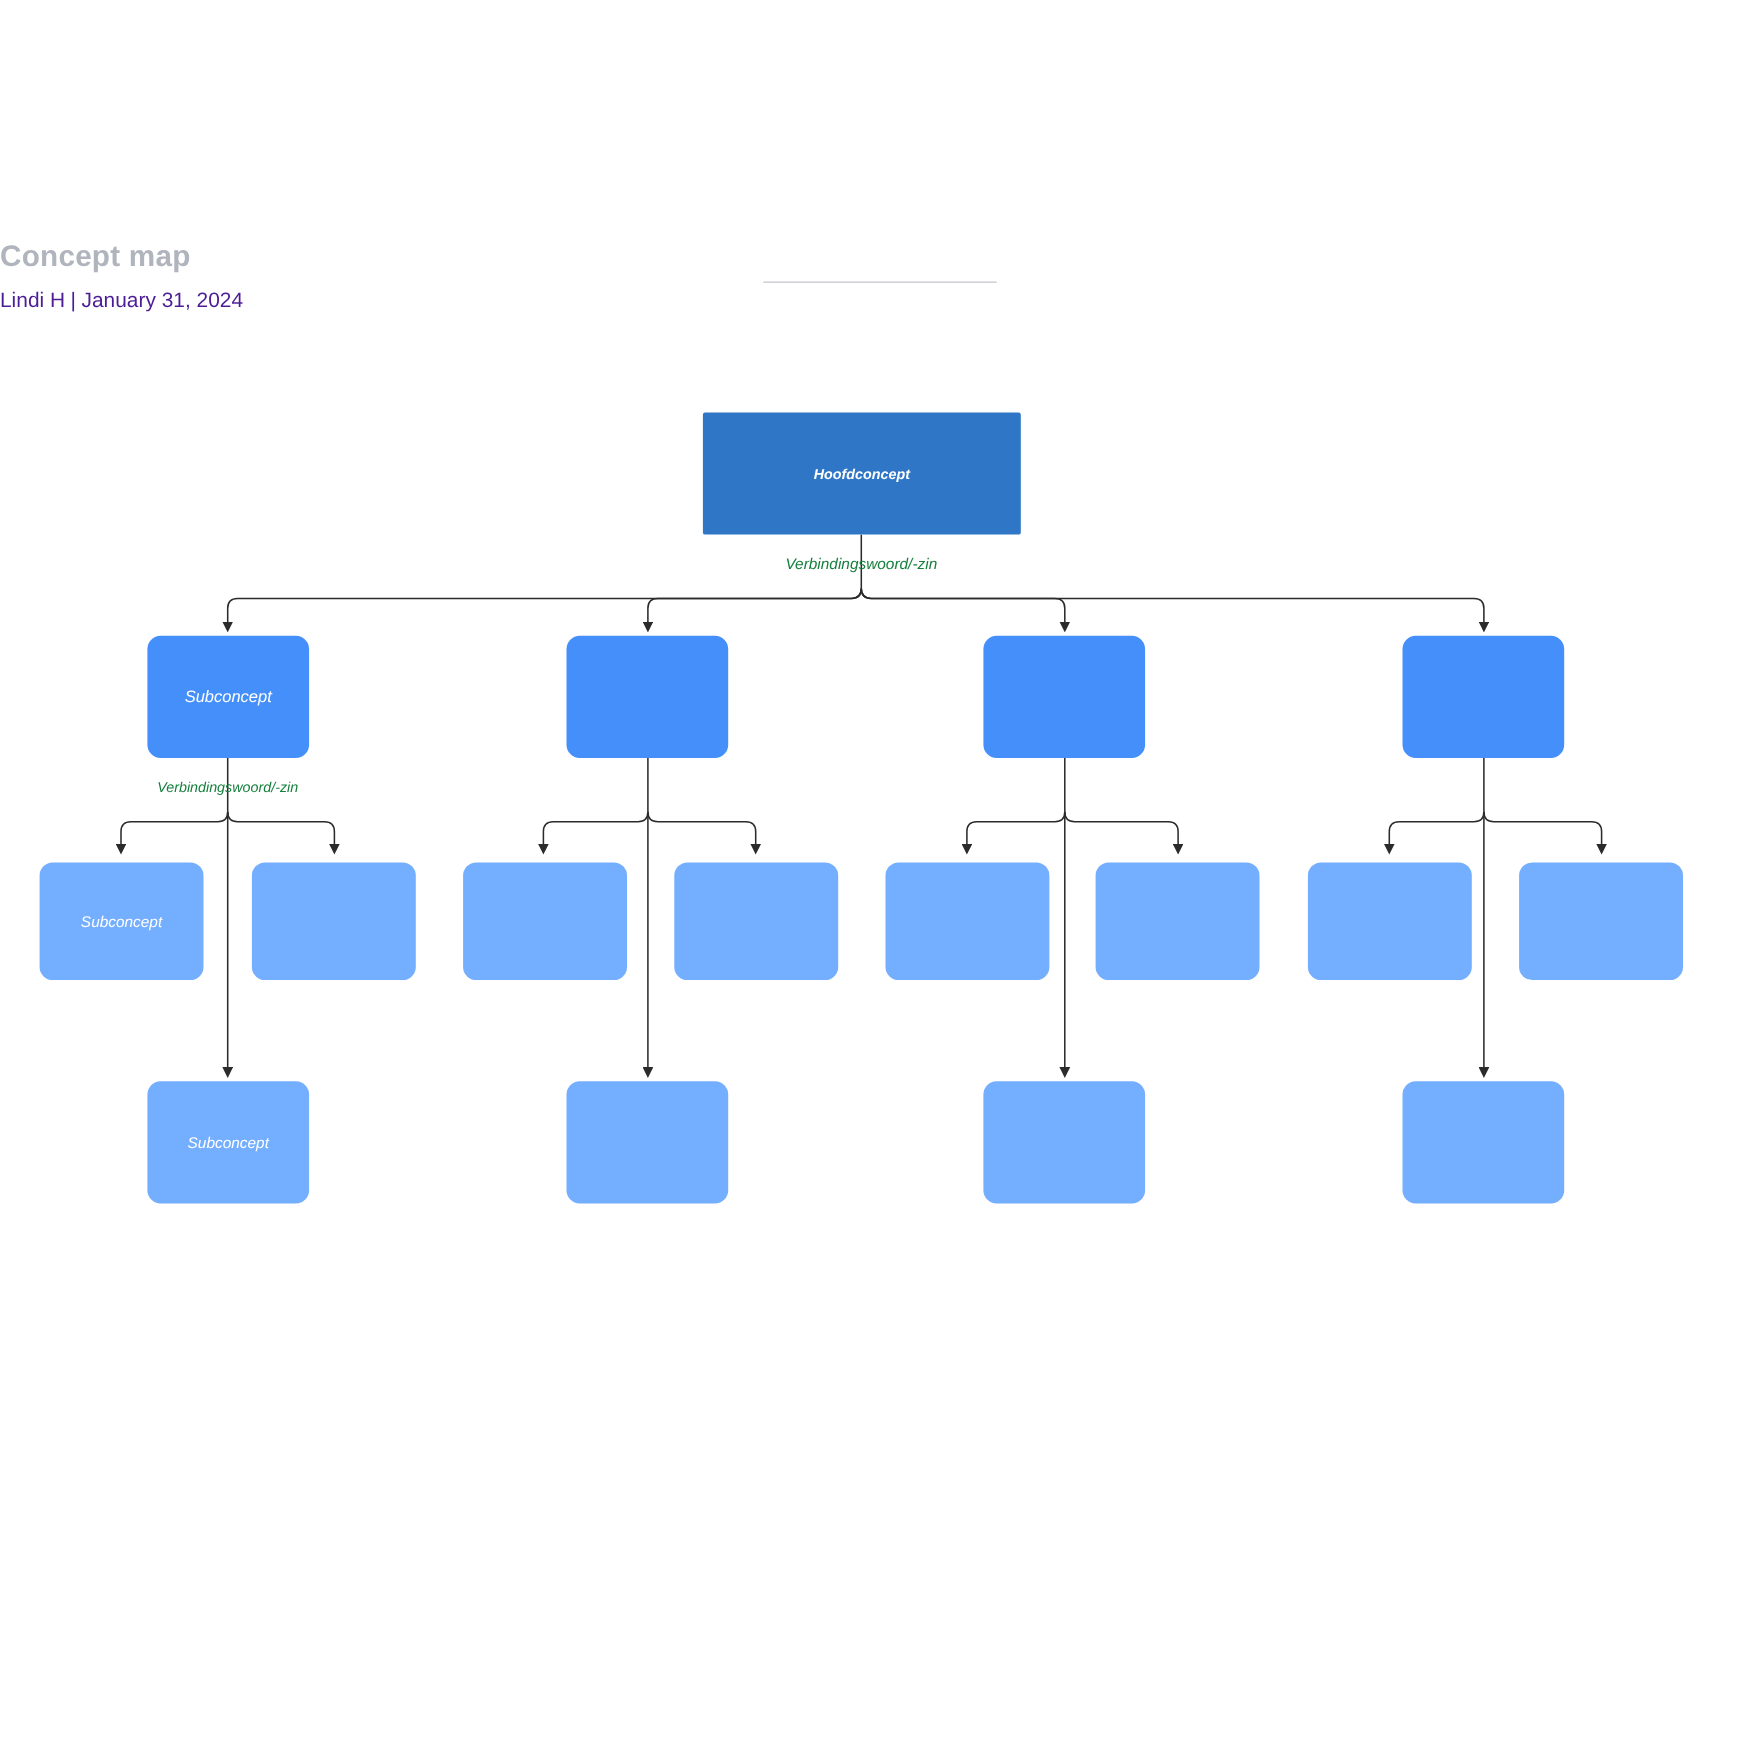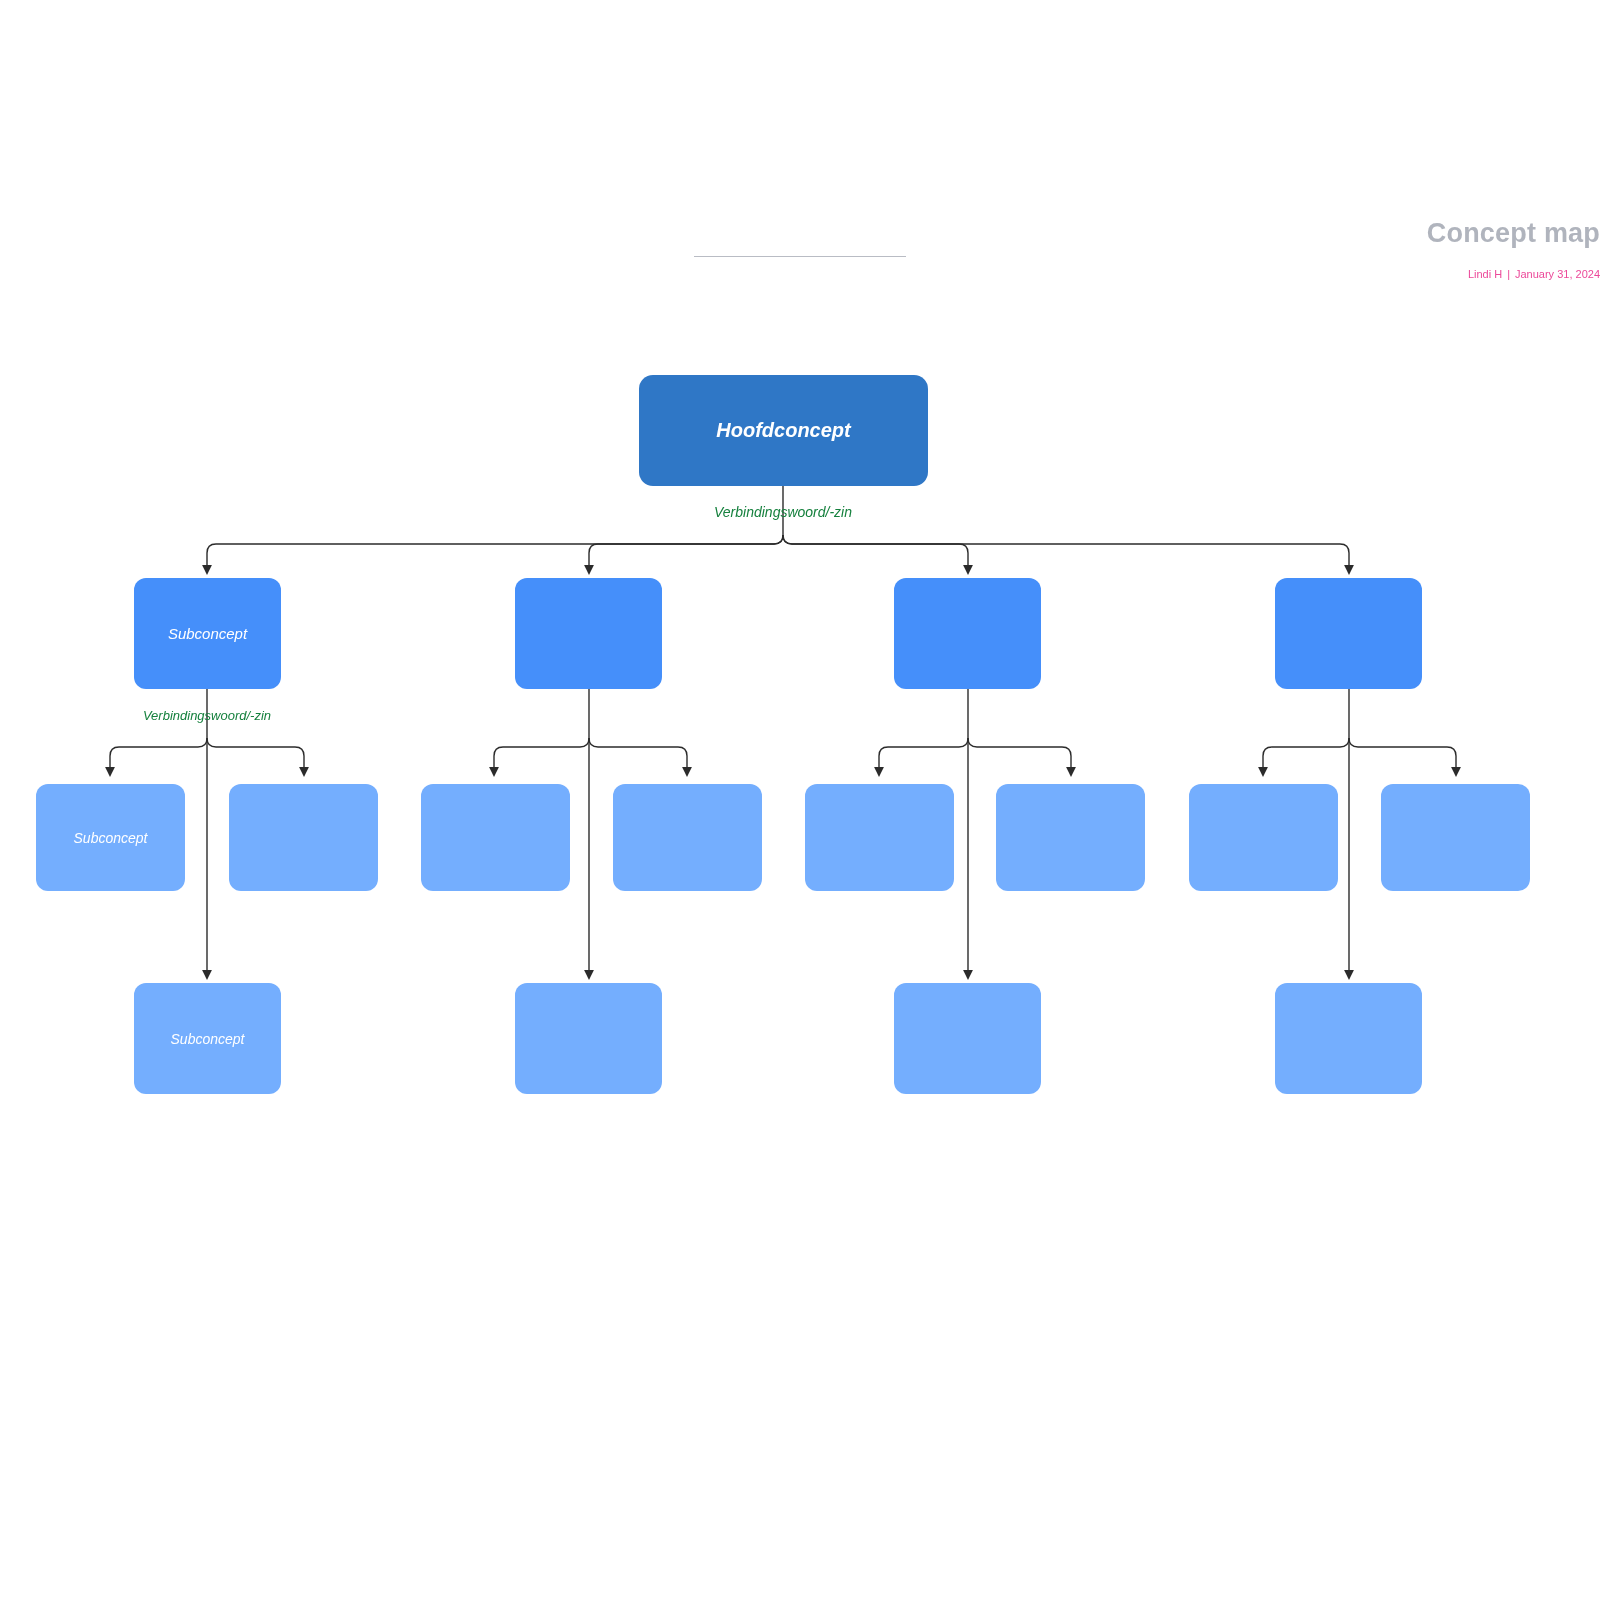--- a/index.html
+++ b/index.html
@@ -19,40 +19,40 @@
     height: 1600px;
     background: #ffffff;
   }
 
   
   .header {
     position: absolute;
     left: 0;
     top: 216px;
     width: 1600px;
-    text-align: right;
+    text-align: left;
   }
   .header-title {
     font-size: 27px;
     font-weight: bold;
     color: #b0b4bd;
     letter-spacing: 0.2px;
     line-height: 34px;
     margin: 0;
   }
   .header-rule {
     width: 212px;
     height: 1px;
     background: #b9bcc4;
     margin: 6px auto 0 auto;
   }
   .header-sub {
     margin-top: 8px;
-    font-size: 11px;
-    color: #ec4899;
+    font-size: 19px;
+    color: #4c1d95;
     line-height: 18px;
   }
   .header-sub .sep {
     padding: 0 5px;
   }
 
   
   #wires {
     position: absolute;
     left: 0;
@@ -69,22 +69,22 @@
     display: flex;
     align-items: center;
     justify-content: center;
     border-radius: 12px;
     color: #ffffff;
     text-align: center;
     padding: 4px 10px;
   }
   .node.level-1 {
     background: #2f77c6;
-    border-radius: 14px;
-    font-size: 20px;
+    border-radius: 2px;
+    font-size: 13px;
     font-weight: bold;
     font-style: italic;
   }
   .node.level-2 {
     background: #458ffa;
     font-size: 15px;
     font-style: italic;
   }
   .node.level-3,
   .node.level-4 {

